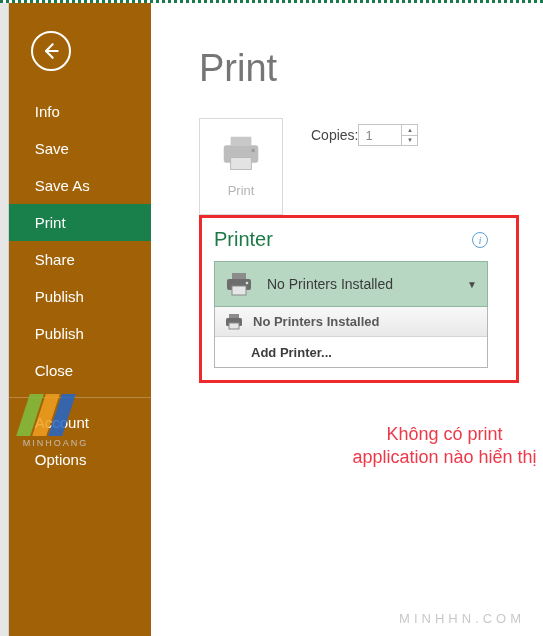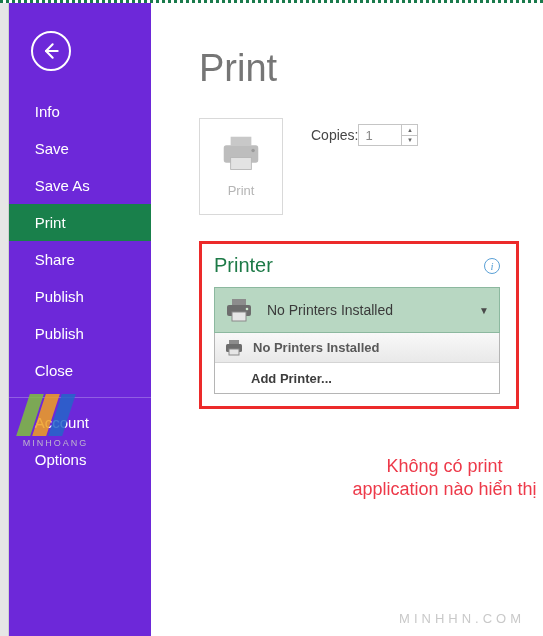--- a/index.html
+++ b/index.html
@@ -1,19 +1,19 @@
 <!DOCTYPE html>
 <html><head>
   <meta charset="utf-8">
   <style>
     * { box-sizing: border-box; margin: 0; padding: 0; }
     body { font-family: "Segoe UI", Arial, sans-serif; width: 543px; height: 636px; overflow: hidden; background: #fff; position: relative; }
     .container { display: flex; height: 100%; border-top: 3px dotted #1a7a4c; }
     .vstrip { width: 9px; background: #e6e6e6; border-right: 1px solid #d0d0d0; }
-    .sidebar { width: 147px; background: #6d28d9; color: #fff; display: flex; flex-direction: column; padding-top: 28px; position: relative; }
+    .sidebar { width: 147px; background: #a16207; color: #fff; display: flex; flex-direction: column; padding-top: 28px; position: relative; }
     .back-btn { width: 40px; height: 40px; border: 2px solid #fff; border-radius: 50%; margin-left: 22px; margin-bottom: 22px; display: flex; align-items: center; justify-content: center; cursor: pointer; }
     .back-btn svg { width: 20px; height: 20px; }
     .menu { list-style: none; }
     .menu li { padding: 10px 0 10px 26px; font-size: 15px; cursor: pointer; color: #fff; }
     .menu li.active { background: #19804b; }
     .menu-divider { height: 1px; background: rgba(255,255,255,0.25); margin: 8px 0 6px 0; }
     .watermark { position: absolute; left: 14px; bottom: 188px; opacity: 0.85; pointer-events: none; }
     .watermark .logo { display: flex; gap: 2px; }
     .watermark .bar { width: 14px; height: 42px; transform: skewX(-18deg); }
     .watermark .bar.b1 { background: #7fbf3f; }
@@ -26,35 +26,35 @@
     .print-tile { width: 84px; height: 97px; border: 1px solid #d9d9d9; display: flex; flex-direction: column; align-items: center; justify-content: center; gap: 10px; color: #b5b5b5; }
     .print-tile svg { width: 42px; height: 38px; }
     .print-tile span { font-size: 13px; }
     .copies-row { display: flex; align-items: center; margin-top: 6px; }
     .copies-label { font-size: 14px; color: #464646; }
     .copies-input { width: 60px; height: 22px; border: 1px solid #c5c5c5; display: flex; align-items: center; position: relative; }
     .copies-input input { border: none; width: 40px; padding-left: 6px; font-size: 13px; color: #888; outline: none; }
     .spin { position: absolute; right: 0; top: 0; width: 16px; height: 100%; display: flex; flex-direction: column; border-left: 1px solid #c5c5c5; }
     .spin div { flex: 1; display: flex; align-items: center; justify-content: center; font-size: 6px; color: #666; cursor: pointer; }
     .spin div:first-child { border-bottom: 1px solid #c5c5c5; }
-    .highlight-box { border: 3px solid #ec2a2a; margin-top: 26px; padding: 10px 16px 12px 12px; position: relative; width: 320px; }
+    .highlight-box { border: 3px solid #ec2a2a; padding: 10px 28px 12px 12px; position: relative; width: 320px; }
     .printer-header { display: flex; align-items: center; justify-content: space-between; }
     .printer-title { font-size: 20px; color: #1d7a47; font-weight: 400; }
     .info-icon { width: 16px; height: 16px; border: 1px solid #5aa0d6; border-radius: 50%; color: #5aa0d6; font-size: 11px; display: flex; align-items: center; justify-content: center; font-style: italic; font-family: serif; }
     .dropdown-sel { margin-top: 10px; background: #b8d7c2; border: 1px solid #8cb89f; height: 46px; display: flex; align-items: center; padding: 0 10px; cursor: pointer; position: relative; }
     .dropdown-sel .picon { margin-right: 14px; }
     .dropdown-sel .label { font-size: 14px; color: #3a3a3a; flex: 1; }
     .dropdown-sel .caret { font-size: 10px; color: #4a4a4a; }
     .dropdown-list { border: 1px solid #b5b5b5; border-top: none; }
     .dd-item { height: 30px; display: flex; align-items: center; padding: 0 10px; font-size: 13px; background: #f4f4f4; cursor: pointer; }
     .dd-item.header { background: linear-gradient(#f8f8f8,#e9e9e9); border-bottom: 1px solid #d4d4d4; font-weight: 600; color: #595959; }
     .dd-item.header .picon { margin-right: 10px; }
     .dd-item.add { background: #fff; padding-left: 36px; color: #3d3d3d; font-weight: bold; }
     .picon svg { display: block; }
-    .callout { position: absolute; left: 195px; top: 420px; font-size: 18px; font-weight: 500; color: #ed3949; text-align: center; line-height: 1.3; text-shadow: 0 0 3px #fff, 0 0 3px #fff, 1px 1px 0 #fff, -1px -1px 0 #fff; margin-top: 32px; }
+    .callout { position: absolute; left: 195px; top: 420px; font-size: 18px; font-weight: 500; color: #ed3949; text-align: center; line-height: 1.3; text-shadow: 0 0 3px #fff, 0 0 3px #fff, 1px 1px 0 #fff, -1px -1px 0 #fff; }
     .brand { position: absolute; right: 18px; bottom: 10px; font-size: 13px; letter-spacing: 4px; color: #c9c9c9; }
   </style>
 </head>
 <body>
 
 <div class="container">
   <div class="vstrip"></div>
 
   <div class="sidebar">
     <div class="back-btn">

